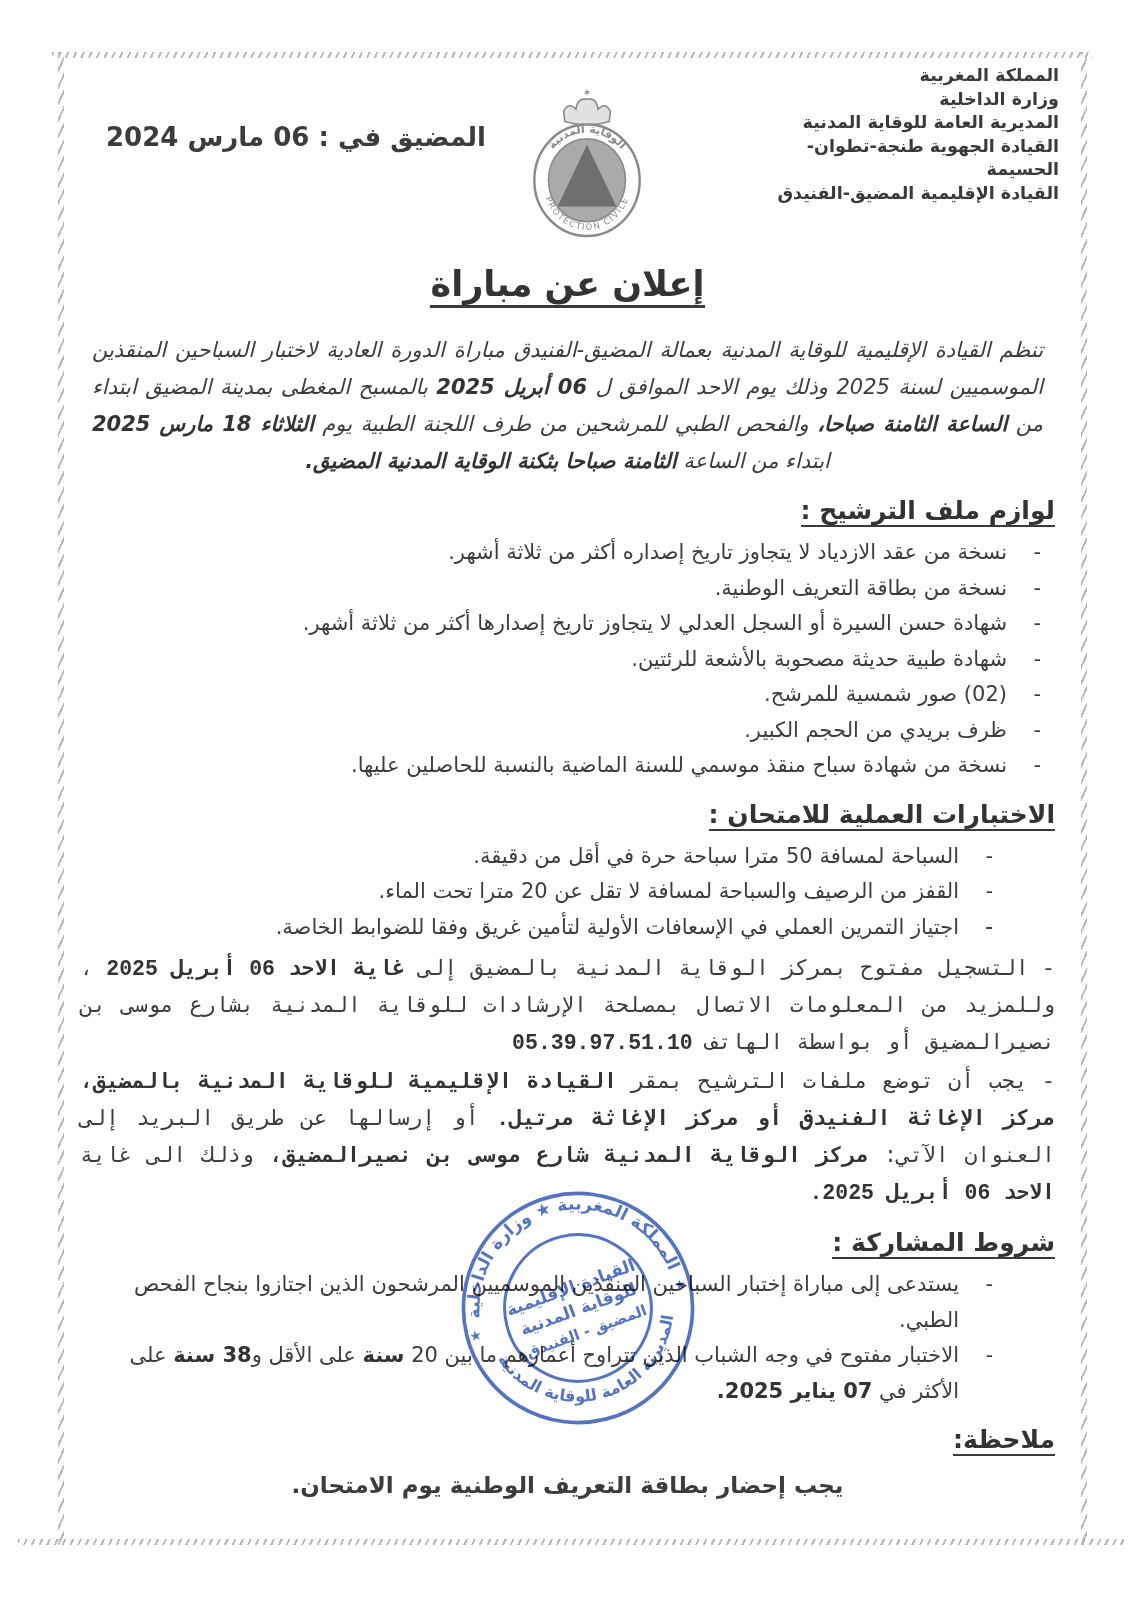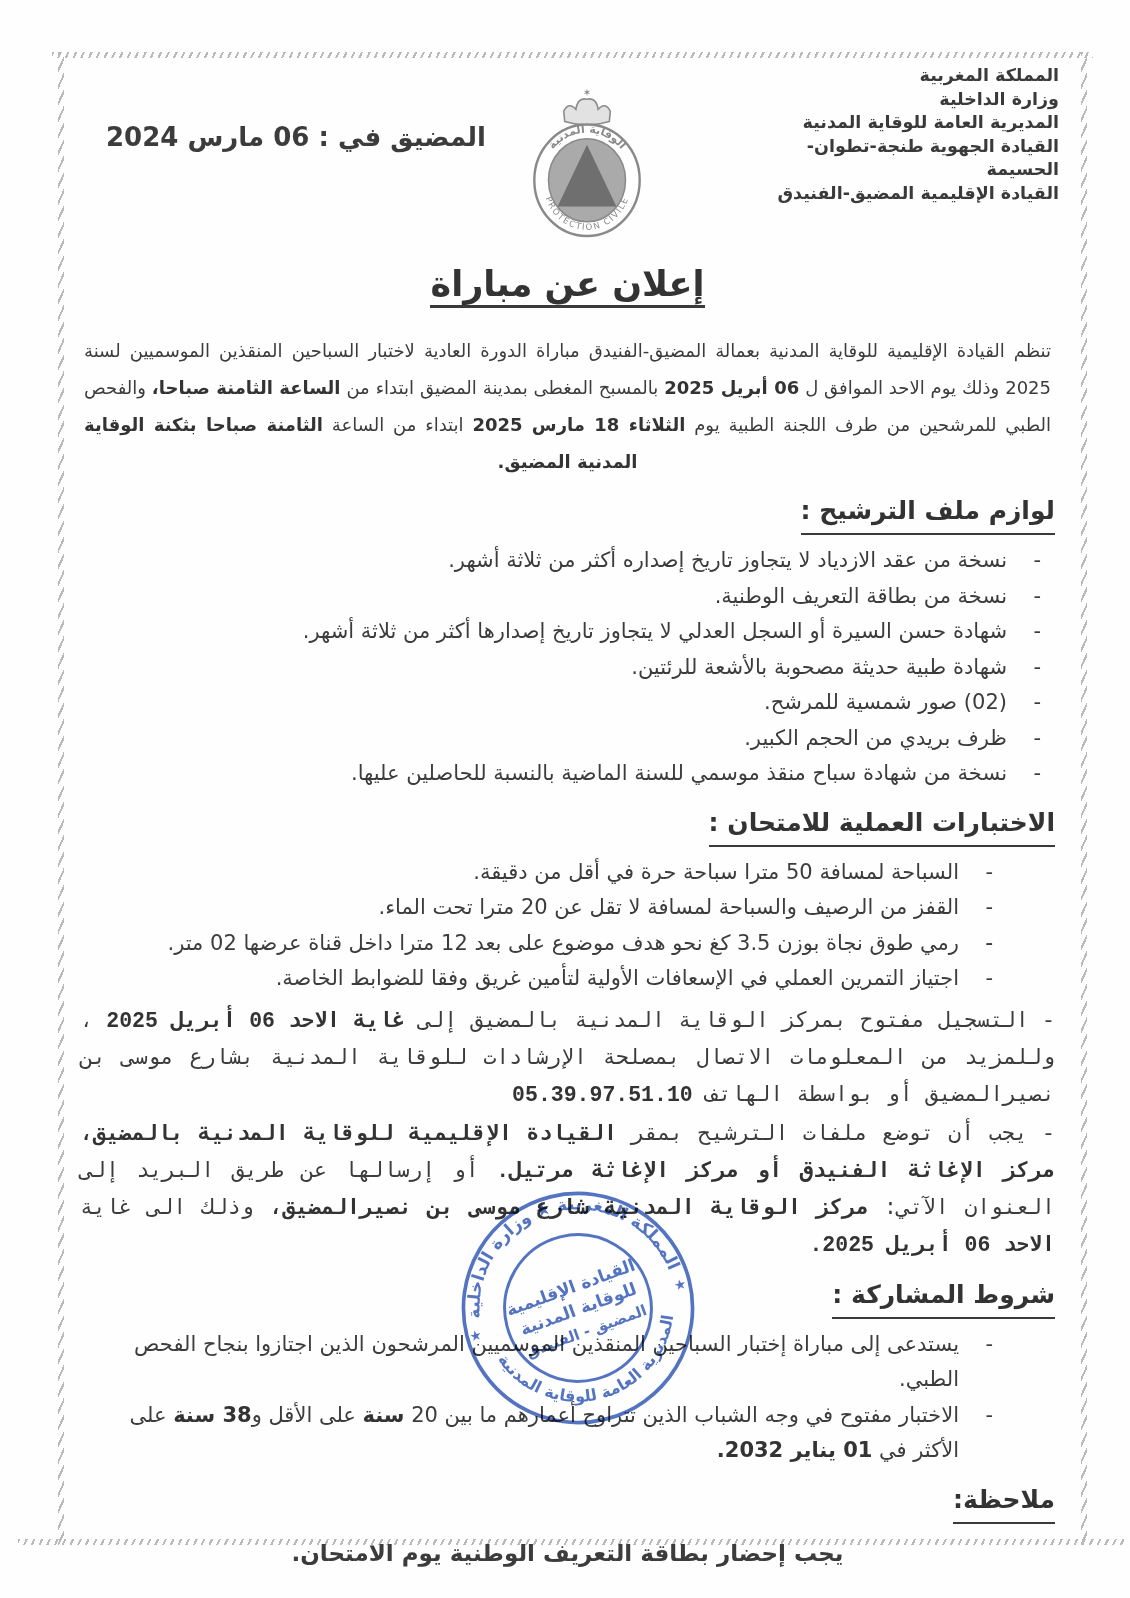--- a/index.html
+++ b/index.html
@@ -20,25 +20,25 @@
   .org{position:absolute;right:-4px;top:2px;width:302px;text-align:right;font-weight:bold;
        font-size:17.5px;line-height:23.5px;color:#3a3a3a;}
   .date{position:absolute;left:26px;top:60px;font-weight:bold;font-size:26px;direction:rtl;}
   .logo{position:absolute;left:436px;top:24px;}
 
   
   .title-wrap{text-align:center;margin:4px 0 24px;}
   .title-text{display:inline-block;font-size:35px;font-weight:bold;color:#333;
               border-bottom:3.5px solid #3a3a3a;padding-bottom:1px;}
 
-  .intro{font-size:18px;line-height:37px;text-align:justify;text-align-last:center;margin:0 4px 6px;}
+  .intro{font-size:21px;line-height:37px;text-align:justify;text-align-last:center;margin:0 12px 6px;font-style:italic;}
 
   .sec-h{margin:16px 0 8px;}
   .sec-h .ht{display:inline-block;font-size:25px;font-weight:bold;color:#333;
-             border-bottom:2.5px solid #3b3b3b;padding-bottom:8px;}
+             border-bottom:2.5px solid #3b3b3b;padding-bottom:0;}
 
   ul.doclist{margin:4px 0 6px;padding:0;list-style:none;font-size:21px;line-height:35.5px;}
   ul.doclist li{position:relative;padding-right:34px;}
   ul.doclist li .dash{position:absolute;right:0;top:0;}
   ul.u-tight{padding-right:14px;}
   ul.u-deep{padding-right:62px;}
   ul.nowrap li{white-space:nowrap;}
 
   .para{font-size:21.5px;line-height:37px;text-align:justify;margin:2px 0;font-family:Liberation Mono, monospace;}
 
@@ -121,33 +121,33 @@
         <li><span class="dash">-</span><span>نسخة من شهادة سباح منقذ موسمي للسنة الماضية بالنسبة للحاصلين عليها.</span></li>
       </ul>
 
     <div class="sec-h">
       <span class="ht">الاختبارات العملية للامتحان :</span>
     </div>
     <ul class="doclist u-deep nowrap">
         <li><span class="dash">-</span><span>السباحة لمسافة 50 مترا سباحة حرة في أقل من دقيقة.</span></li>
         <li><span class="dash">-</span><span>القفز من الرصيف والسباحة لمسافة لا تقل عن 20 مترا تحت الماء.</span></li>
         <li><span class="dash">-</span></li>
-        <li><span class="dash">-</span><span>رمي طوق نجاة بوزن 3.5 كغ نحو هدف موضوع على بعد 12 مترا داخل قناة عرضها 02 متر.</span></li>
+        <li><span class="dash">-</span></li>
         <li><span class="dash">-</span><span>اجتياز التمرين العملي في الإسعافات الأولية لتأمين غريق وفقا للضوابط الخاصة.</span></li>
       </ul>
 
     <p class="para"><span>- التسجيل مفتوح بمركز الوقاية المدنية بالمضيق إلى </span><b>غاية الاحد 06 أبريل 2025</b><span> ، وللمزيد من المعلومات الاتصال بمصلحة الإرشادات للوقاية المدنية بشارع موسى بن نصيرالمضيق أو بواسطة الهاتف </span><b>05.39.97.51.10</b></p>
     <p class="para"><span>- يجب أن توضع ملفات الترشيح بمقر </span><b>القيادة الإقليمية للوقاية المدنية بالمضيق، مركز الإغاثة الفنيدق أو مركز الإغاثة مرتيل.</b><span> أو إرسالها عن طريق البريد إلى العنوان الآتي: </span><b>مركز الوقاية المدنية شارع موسى بن نصيرالمضيق،</b><span> وذلك الى غاية </span><b>الاحد 06 أبريل 2025.</b></p>
 
     <div class="sec-h">
       <span class="ht">شروط المشاركة :</span>
     </div>
     <ul class="doclist u-deep">
         <li><span class="dash">-</span><span>يستدعى إلى مباراة إختبار السباحين المنقذين الموسميين المرشحون الذين اجتازوا بنجاح الفحص الطبي.</span></li>
-        <li><span class="dash">-</span><span><span>الاختبار مفتوح في وجه الشباب الذين تتراوح أعمارهم ما بين 20 </span><b>سنة</b><span> على الأقل و</span><b>38 سنة</b><span> على الأكثر في </span><b>01 يناير 2032.</b></span></li>
+        <li><span class="dash">-</span><span><span>الاختبار مفتوح في وجه الشباب الذين تتراوح أعمارهم ما بين 20 </span><b>سنة</b><span> على الأقل و</span><b>38 سنة</b><span> على الأكثر في </span><b>07 يناير 2025.</b></span></li>
       </ul>
 
     <div class="sec-h">
       <span class="ht">ملاحظة:</span>
     </div>
     <p class="note-body">يجب إحضار بطاقة التعريف الوطنية يوم الامتحان.</p>
 
   </div>
 
   <div class="stamp">

